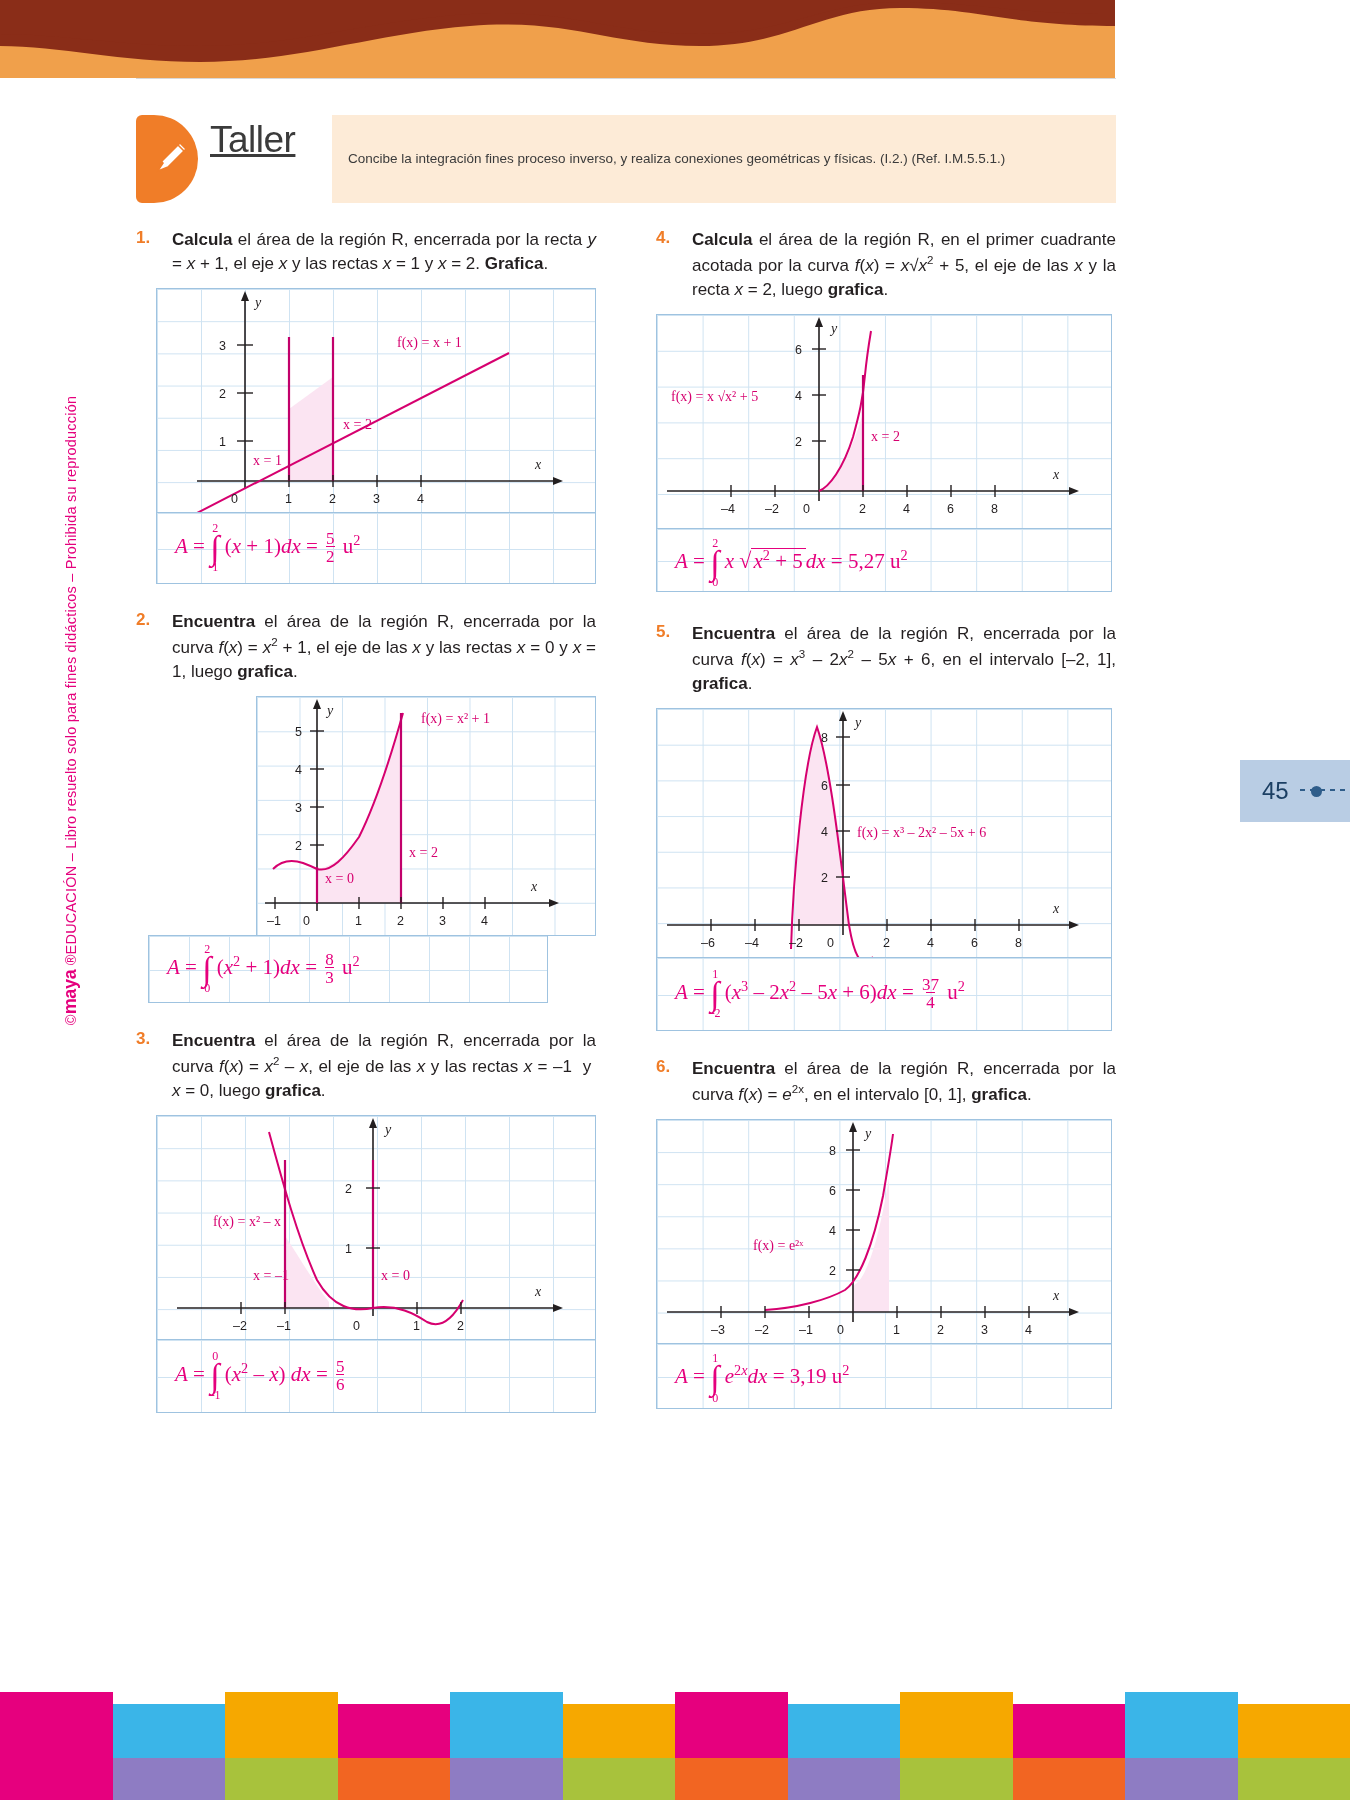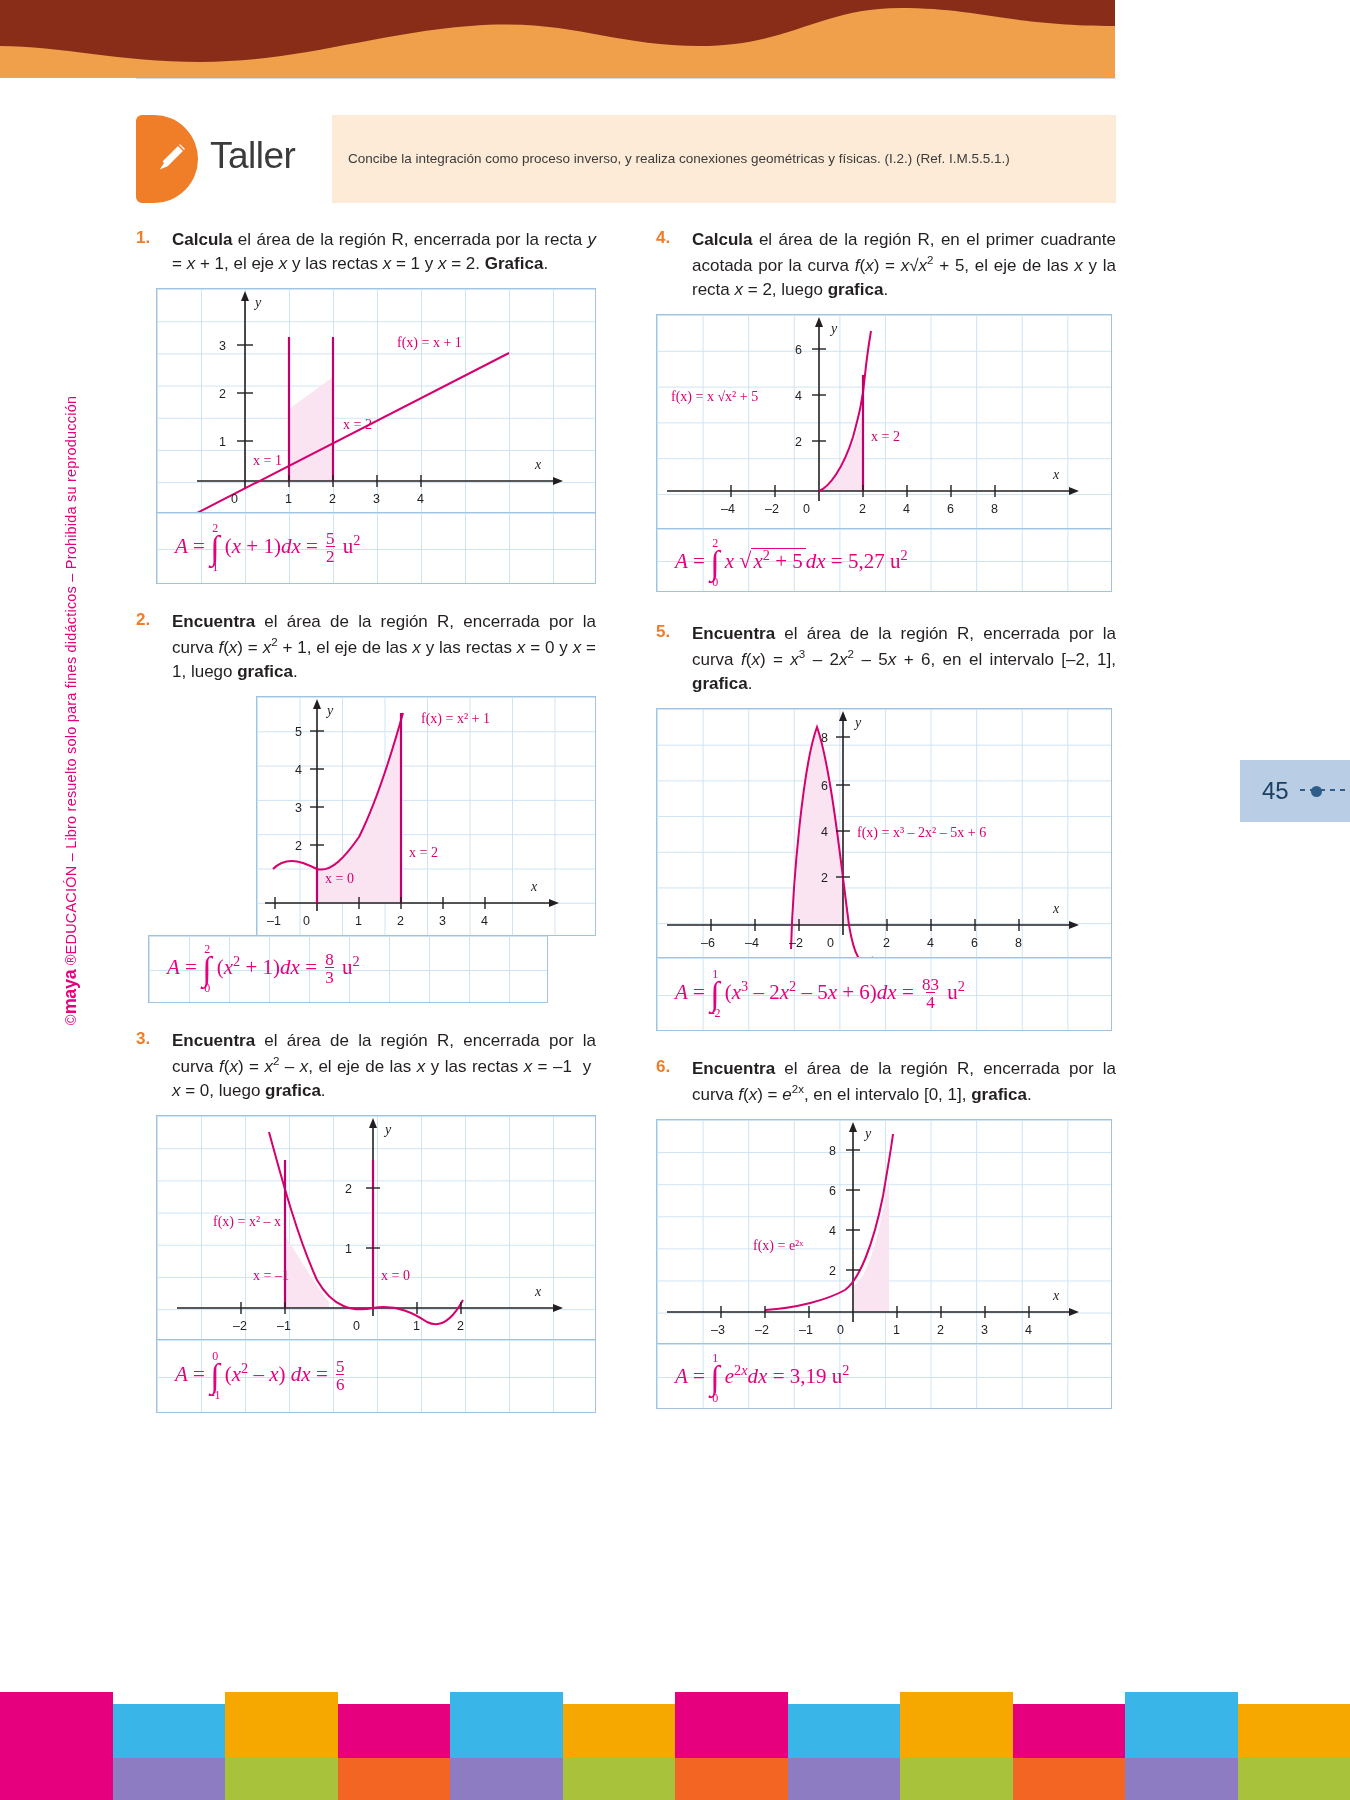--- a/index.html
+++ b/index.html
@@ -54,22 +54,22 @@
     position:absolute; left:0; top:0; width:62px; height:88px;
     background:#f07d28;
     border-top-right-radius:44px; border-bottom-right-radius:44px;
     border-top-left-radius:6px; border-bottom-left-radius:6px;
   }
   .pencil {
     position:absolute; left:16px; top:22px; width:40px; height:40px;
     transform:rotate(0deg);
   }
   .taller-title {
-    position:absolute; left:74px; top:20px;
-    font-size:37px; color:#3b3b3b; letter-spacing:-.5px;
+    position:absolute; left:74px; top:4px;
+    font-size:37px; color:#3b3b3b; letter-spacing:-.5px;text-decoration:underline;
   }
   .taller-note {
     position:absolute; left:196px; top:0; width:784px; height:88px;
     background:#fdebd7;
     display:flex; align-items:center; padding:0 16px;
     font-size:13.5px; color:#3b3b3b; line-height:1.35;
   }
 
   
   .col { position:absolute; width:460px; }
@@ -148,21 +148,21 @@
 </div>
 
 <div class="taller-wrap">
   <div class="taller-badge"></div>
   <svg class="pencil" viewBox="0 0 40 40">
     <path d="M6,34 L10,24 L28,6 L34,12 L16,30 Z" fill="#ffffff" stroke="#f07d28" stroke-width="1.6"></path>
     <path d="M6,34 L10,24 L12,26 L8,32 Z" fill="#f07d28"></path>
     <path d="M26,8 L32,14" stroke="#f07d28" stroke-width="1.6"></path>
   </svg>
   <div class="taller-title">Taller</div>
-  <div class="taller-note">Concibe la integración como proceso inverso, y realiza conexiones geométricas y físicas. (I.2.) (Ref. I.M.5.5.1.)</div>
+  <div class="taller-note">Concibe la integración fines proceso inverso, y realiza conexiones geométricas y físicas. (I.2.) (Ref. I.M.5.5.1.)</div>
 </div>
 
 <div class="col col-left">
 
   <div class="item">
     <div class="item-head">
       <div class="item-num">1.</div>
       <div class="item-text"><b>Calcula</b> el área de la región R, encerrada por la recta <span class="it">y</span> = <span class="it">x</span> + 1, el eje <span class="it">x</span> y las rectas <span class="it">x</span> = 1 y <span class="it">x</span> = 2. <b>Grafica</b>.</div>
     </div>
 
@@ -434,21 +434,21 @@
         <text class="lblpink" x="200" y="128">f(x) = x³ – 2x² – 5x + 6</text>
       </svg>
     </div>
 
     <div class="formula-box" style="width:456px;height:74px;">
       <div class="grid" style="background-size:45.6px 37px;"></div>
       <div class="formula">
         <span class="it">A</span> =
         <span class="intg">∫<span class="lim up">1</span><span class="lim dn">-2</span></span>
         (<span class="it">x</span><sup>3</sup> – 2<span class="it">x</span><sup>2</sup> – 5<span class="it">x</span> + 6)<span class="it">dx</span> =
-        <span class="frac"><span class="num">83</span><br><span class="den">4</span></span>
+        <span class="frac"><span class="num">37</span><br><span class="den">4</span></span>
         u<sup>2</sup>
       </div>
     </div>
   </div>
 
   <div class="item" style="margin-top:26px;">
     <div class="item-head">
       <div class="item-num">6.</div>
       <div class="item-text"><b>Encuentra</b> el área de la región R, encerrada por la curva <span class="it">f</span>(<span class="it">x</span>) = <span class="it">e</span><sup>2x</sup>, en el intervalo [0, 1], <b>grafica</b>.</div>
     </div>

